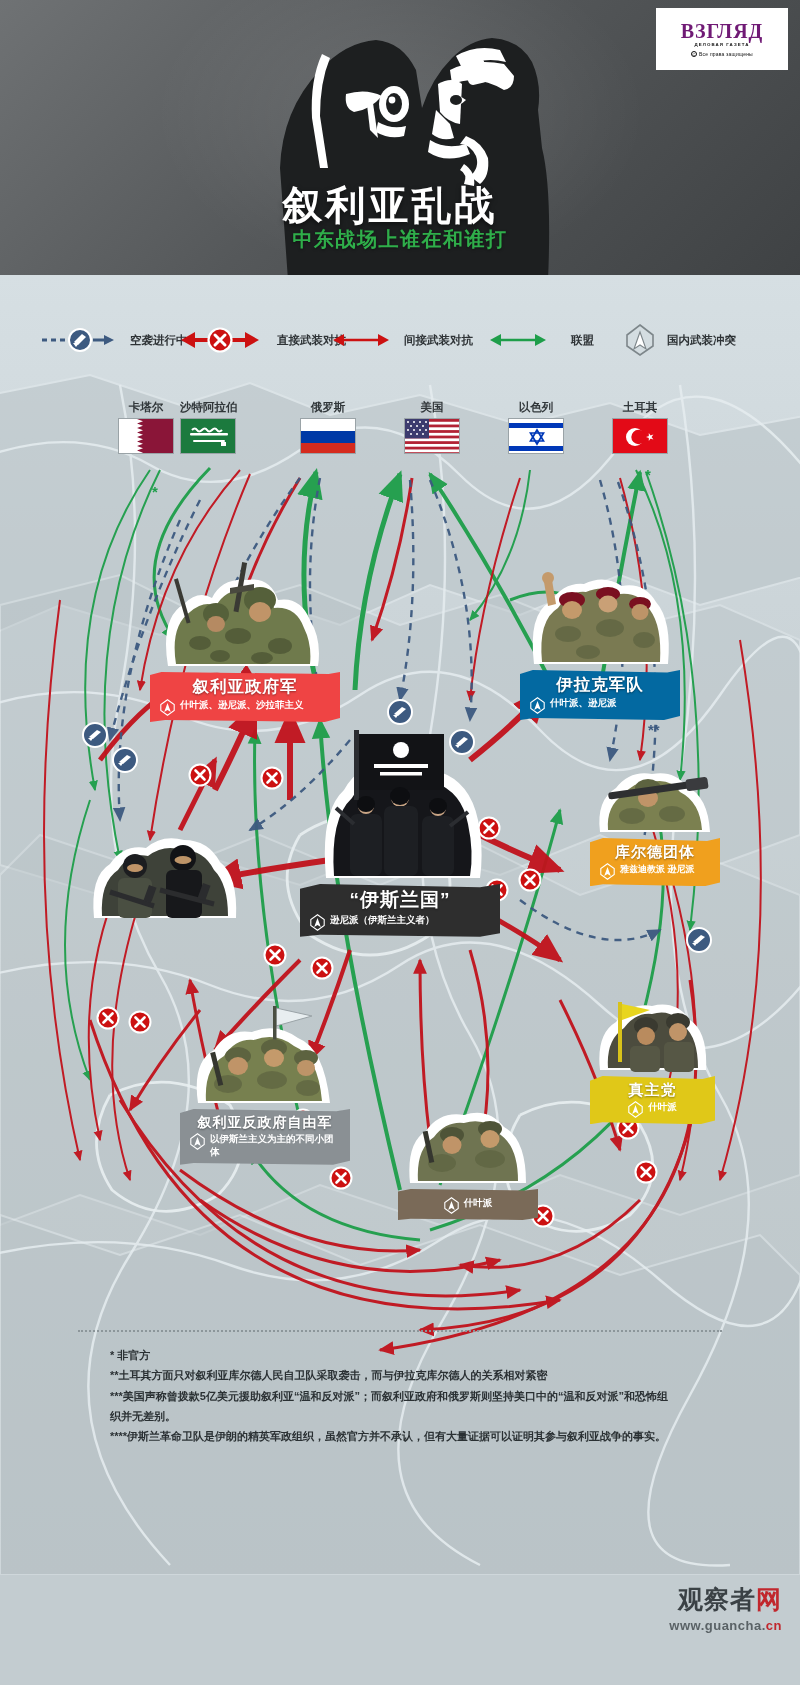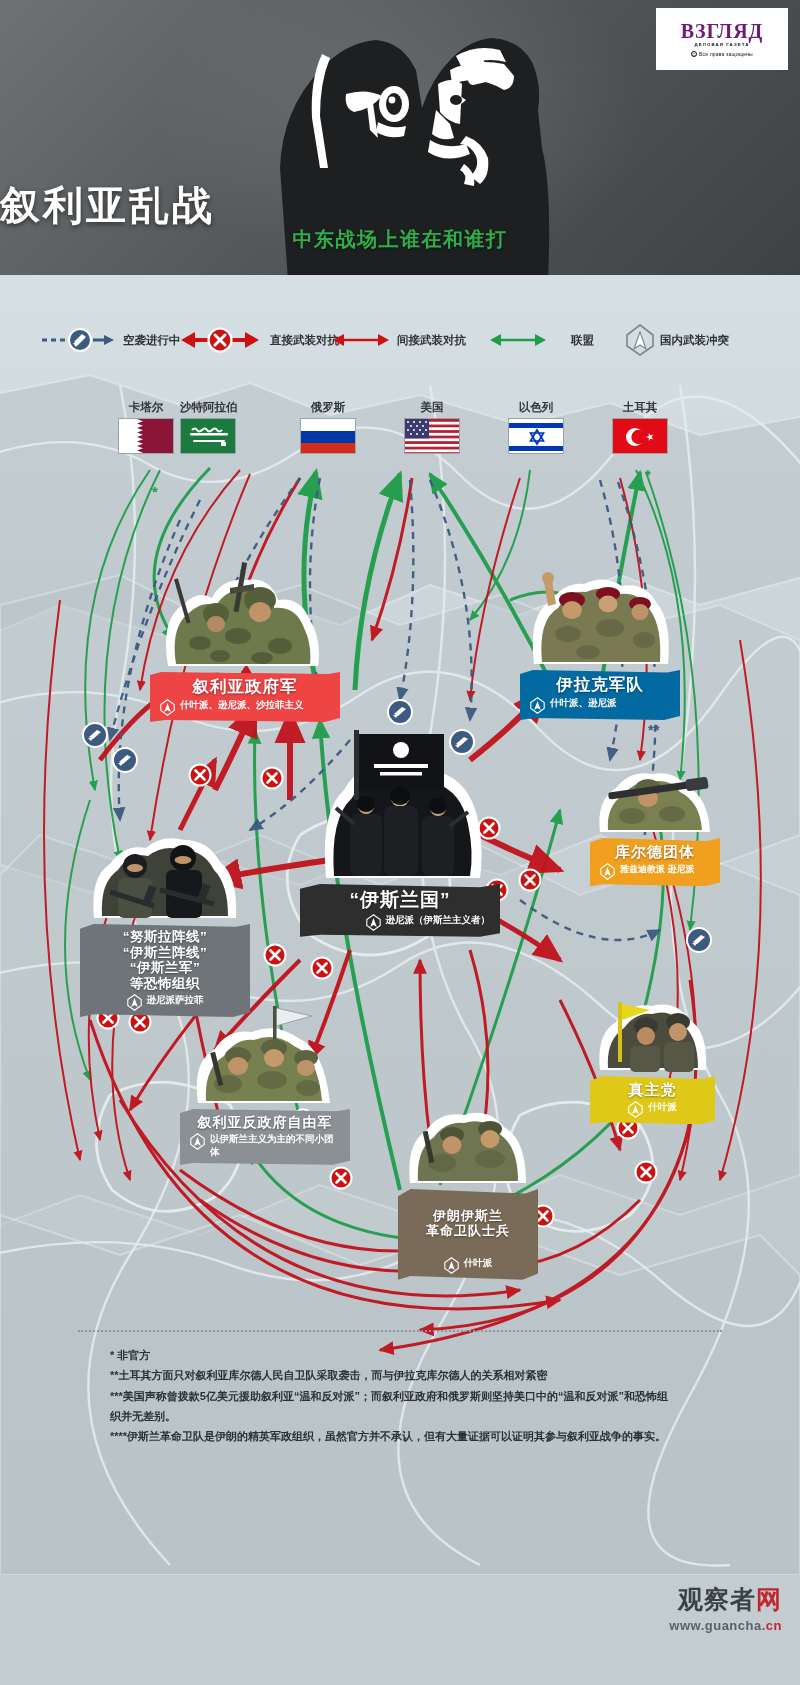--- a/index.html
+++ b/index.html
@@ -28,39 +28,39 @@
   }
   .logo-word {
     font-family:"Liberation Serif","DejaVu Serif",serif;
     font-weight:bold; font-size:20px; letter-spacing:1px; color:#701a75; line-height:1;
   }
   .logo-sub { font-size:4.4px; letter-spacing:1.1px; color:#111; margin-top:1px; font-weight:bold;}
   .logo-rights { font-size:5px; color:#111; margin-top:4px; letter-spacing:.2px;}
   .logo-rights .c { display:inline-block; border:.6px solid #111; border-radius:50%;
     width:6px;height:6px;line-height:5px;text-align:center;font-size:4px;margin-right:2px;}
   .title-main {
-    position:absolute; left:0; top:178px; width:780px; 
+    position:absolute; left:0; top:178px; width:780px; text-align:center;
     font-size:40px; font-weight:bold; color:#fff; letter-spacing:3px;
     text-shadow:0 2px 5px rgba(0,0,0,.55);
   }
   .title-sub {
     position:absolute; left:0; top:226px; width:800px; text-align:center;
     font-size:20px; font-weight:bold; color:#2fae4a; letter-spacing:1.5px;
     text-shadow:0 1px 3px rgba(0,0,0,.45);
   }
 
   
   .mapbg { position:absolute; left:0; top:275px; width:800px; height:1300px;
     background:linear-gradient(180deg,#d6dfe3 0%,#ccd5d9 25%,#c3cccf 60%,#bcc5c9 100%); }
   .mapsvg { position:absolute; inset:0; }
 
   
   .legend { position:absolute; left:0; top:318px; width:800px; height:44px; }
   .lg-item { position:absolute; display:flex; align-items:center; height:44px; }
-  .lg-txt { font-size:11.5px; font-weight:bold; color:#2e3336; white-space:nowrap; margin-left:5px; }
+  .lg-txt { font-size:11.5px; font-weight:bold; color:#2e3336; white-space:nowrap; margin-left:12px; }
 
   
   .country { position:absolute; text-align:center; }
   .country .cname { font-size:11.5px; font-weight:bold; color:#31373a; margin-bottom:3px; white-space:nowrap;}
   .flag { width:56px; height:36px; border:1px solid #9aa3a7; position:relative; overflow:hidden; background:#fff; }
 
   
   .node { position:absolute; }
   .nlabel { position:relative; padding:5px 10px 6px 10px; }
   .nlabel .ntitle { font-size:16.5px; font-weight:bold; color:#fff; text-align:center;
@@ -584,21 +584,21 @@
           <rect x="84" y="86" width="34" height="70" rx="7"></rect>
         <rect x="122" y="96" width="32" height="60" rx="7"></rect>
         </g>
       <g stroke="#2b2d31" stroke-width="4" fill="none">
         <path d="M54 104 L36 88"></path>
           <path d="M150 106 L168 92"></path>
         </g>
     </svg>
     <div class="nlabel" style="background:#2e2e2e;clip-path:polygon(0 9%,10% 0,90% 6%,100% 0,100% 93%,90% 100%,10% 96%,0 100%)">
       <div class="ntitle" style="font-size:19px">“伊斯兰国”</div>
-      <div class="nsub" style="justify-content:flex-end">
+      <div class="nsub" style="justify-content:flex-start">
         <svg class="ticon" viewBox="0 0 15 17">
           <path d="M7.5 .8 L14.2 5.6 L14.2 11.4 L7.5 16.2 L.8 11.4 L.8 5.6 Z" fill="none" stroke="#fff" stroke-width="1.1"></path>
           <path d="M7.5 4 L10.8 13 L7.5 11 L4.2 13 Z" fill="#fff"></path>
           </svg>
         <span class="stext">逊尼派（伊斯兰主义者）</span>
       </div>
     </div>
   </div>
 
   <div class="node" style="left:590px;top:756px;width:130px">
@@ -640,33 +640,20 @@
       <g fill="#17181b">
           <rect x="86" y="50" width="36" height="48" rx="6"></rect>
         </g>
       <g stroke="#2b2c2e" stroke-width="5" fill="none">
         <path d="M30 72 L74 86"></path>
           <path d="M80 70 L134 84"></path>
         </g>
       <rect x="66" y="66" width="8" height="16" fill="#2b2c2e" transform="rotate(20 70 74)"></rect>
       <rect x="120" y="64" width="8" height="16" fill="#2b2c2e" transform="rotate(20 124 72)"></rect>
     </svg>
-    <div class="nlabel" style="background:#6e7478;clip-path:polygon(0 5%,8% 0,92% 3%,100% 0,100% 95%,90% 100%,8% 97%,0 100%)">
-      <div class="ntitle" style="font-size:13.5px;white-space:pre-line;letter-spacing:.5px">“努斯拉阵线”
-“伊斯兰阵线”
-“伊斯兰军”
-等恐怖组织</div>
-      <div class="nsub" style="justify-content:center">
-        <svg class="ticon" viewBox="0 0 15 17">
-          <path d="M7.5 .8 L14.2 5.6 L14.2 11.4 L7.5 16.2 L.8 11.4 L.8 5.6 Z" fill="none" stroke="#fff" stroke-width="1.1"></path>
-          <path d="M7.5 4 L10.8 13 L7.5 11 L4.2 13 Z" fill="#fff"></path>
-          </svg>
-        <span class="stext">逊尼派萨拉菲</span>
-      </div>
-    </div>
   </div>
 
   <div class="node" style="left:180px;top:1000px;width:170px">
     <svg width="170" height="105" viewBox="0 0 170 105">
       <path d="M18 103 Q12 62 34 50 Q48 28 72 32 Q96 22 118 38 Q144 48 150 103 Z" fill="#fff"></path>
       <path d="M26 101 Q24 68 44 56 Q56 38 74 40 Q96 32 114 46 Q138 56 142 101 Z" fill="#77804f"></path>
       <path d="M96 8 L132 16 L96 26 Z" fill="#e8eef0" stroke="#9aa3a7"></path>
       <rect x="93" y="6" width="3.5" height="44" fill="#4a4f42"></rect>
       <ellipse cx="58" cy="56" rx="13" ry="9" fill="#5d6340"></ellipse>
         <ellipse cx="58" cy="66" rx="10" ry="9" fill="#c09468"></ellipse>
@@ -731,25 +718,20 @@
         <ellipse cx="54" cy="50" rx="9.5" ry="9" fill="#c09468"></ellipse>
       <ellipse cx="92" cy="34" rx="12" ry="8" fill="#4f5438"></ellipse>
         <ellipse cx="92" cy="44" rx="9.5" ry="9" fill="#c49a6b"></ellipse>
       <g fill="#5d6340" opacity=".7">
           <ellipse cx="44" cy="68" rx="14" ry="9"></ellipse>
           <ellipse cx="92" cy="64" rx="15" ry="9"></ellipse>
         </g>
       <rect x="28" y="36" width="5" height="32" fill="#35362f" transform="rotate(-12 30 52)"></rect>
     </svg>
     <div class="nlabel" style="background:#7a6a58;clip-path:polygon(0 8%,9% 0,91% 5%,100% 0,100% 93%,89% 100%,9% 96%,0 100%)">
-      <div class="ntitle" style="font-size:13px;white-space:pre-line;position:relative">
-        <span>伊朗伊斯兰
-革命卫队士兵</span>
-        <span style="position:absolute;right:4px;top:-9px;font-size:10px">****</span>
-      </div>
       <div class="nsub" style="justify-content:center">
         <svg class="ticon" viewBox="0 0 15 17">
           <path d="M7.5 .8 L14.2 5.6 L14.2 11.4 L7.5 16.2 L.8 11.4 L.8 5.6 Z" fill="none" stroke="#fff" stroke-width="1.1"></path>
           <path d="M7.5 4 L10.8 13 L7.5 11 L4.2 13 Z" fill="#fff"></path>
           </svg>
         <span class="stext">什叶派</span>
       </div>
     </div>
   </div>
 

